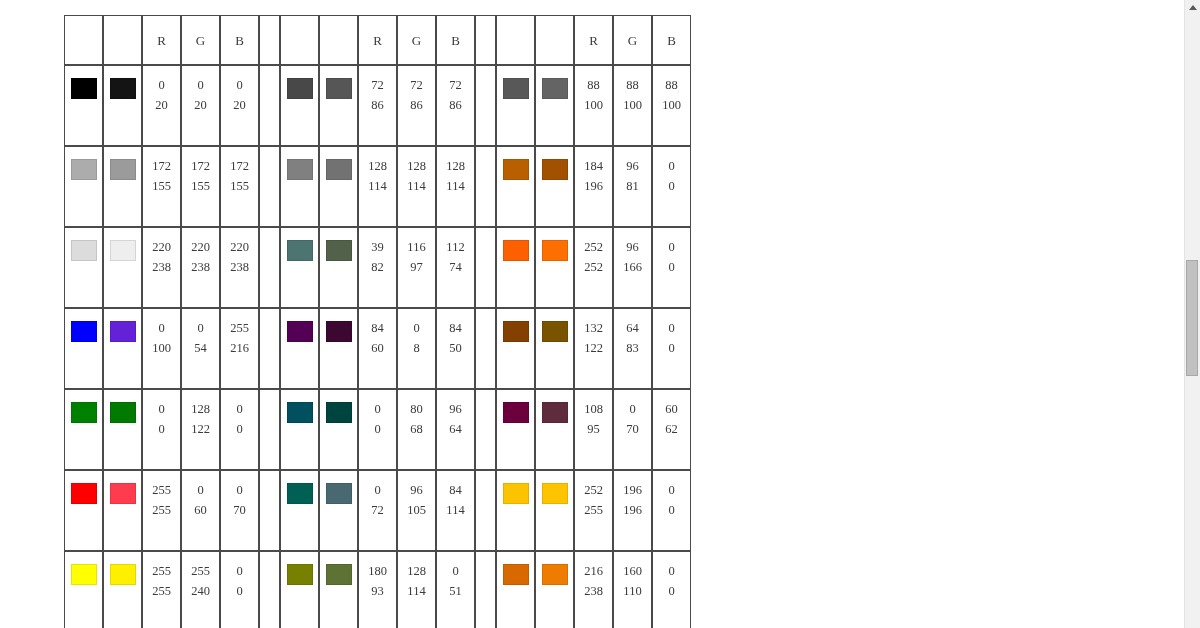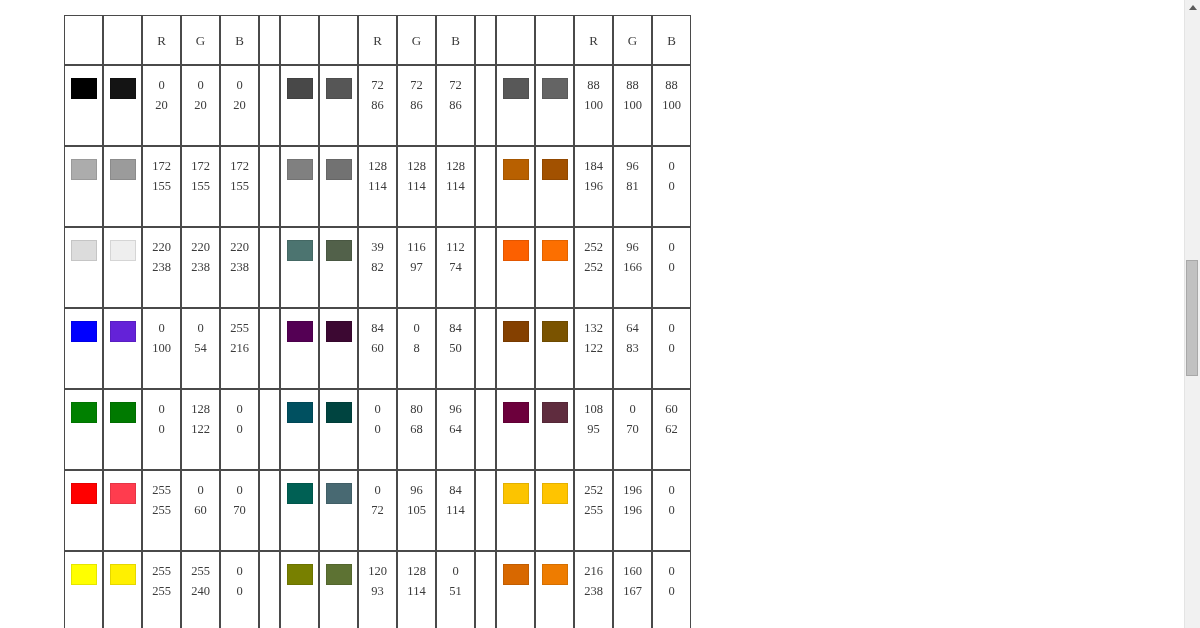--- a/index.html
+++ b/index.html
@@ -658,21 +658,21 @@
             </td>
             <td></td>
             <td class="swatch-cell">
               <span class="swatch" style="background: rgb(120, 128, 0);"></span>
             </td>
             <td class="swatch-cell">
               <span class="swatch" style="background: rgb(93, 114, 51);"></span>
             </td>
             <td class="num-cell">
               <div class="num-stack">
-                <span>120</span>
+                <span>180</span>
                 <span>93</span>
               </div>
             </td>
             <td class="num-cell">
               <div class="num-stack">
                 <span>128</span>
                 <span>114</span>
               </div>
             </td>
             <td class="num-cell">
@@ -690,21 +690,21 @@
             </td>
             <td class="num-cell">
               <div class="num-stack">
                 <span>216</span>
                 <span>238</span>
               </div>
             </td>
             <td class="num-cell">
               <div class="num-stack">
                 <span>160</span>
-                <span>167</span>
+                <span>110</span>
               </div>
             </td>
             <td class="num-cell">
               <div class="num-stack">
                 <span>0</span>
                 <span>0</span>
               </div>
             </td>
           </tr>
         </tbody>

